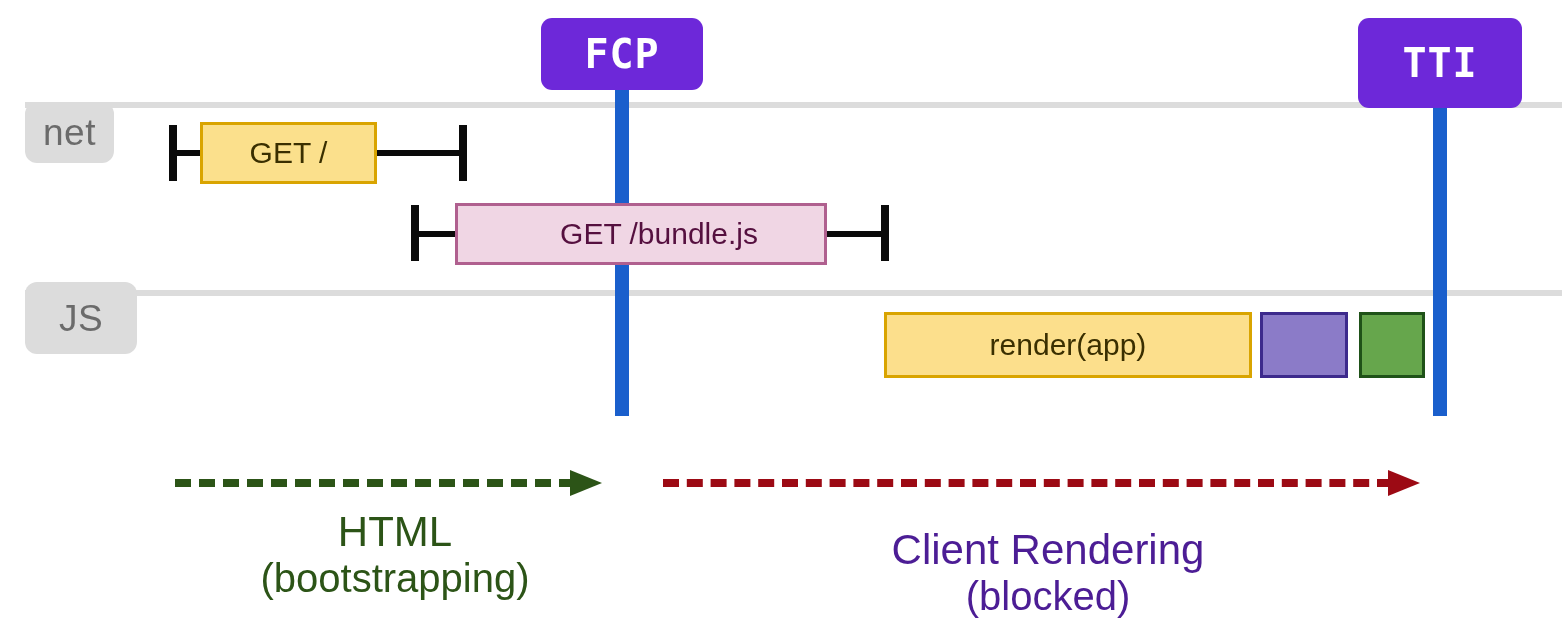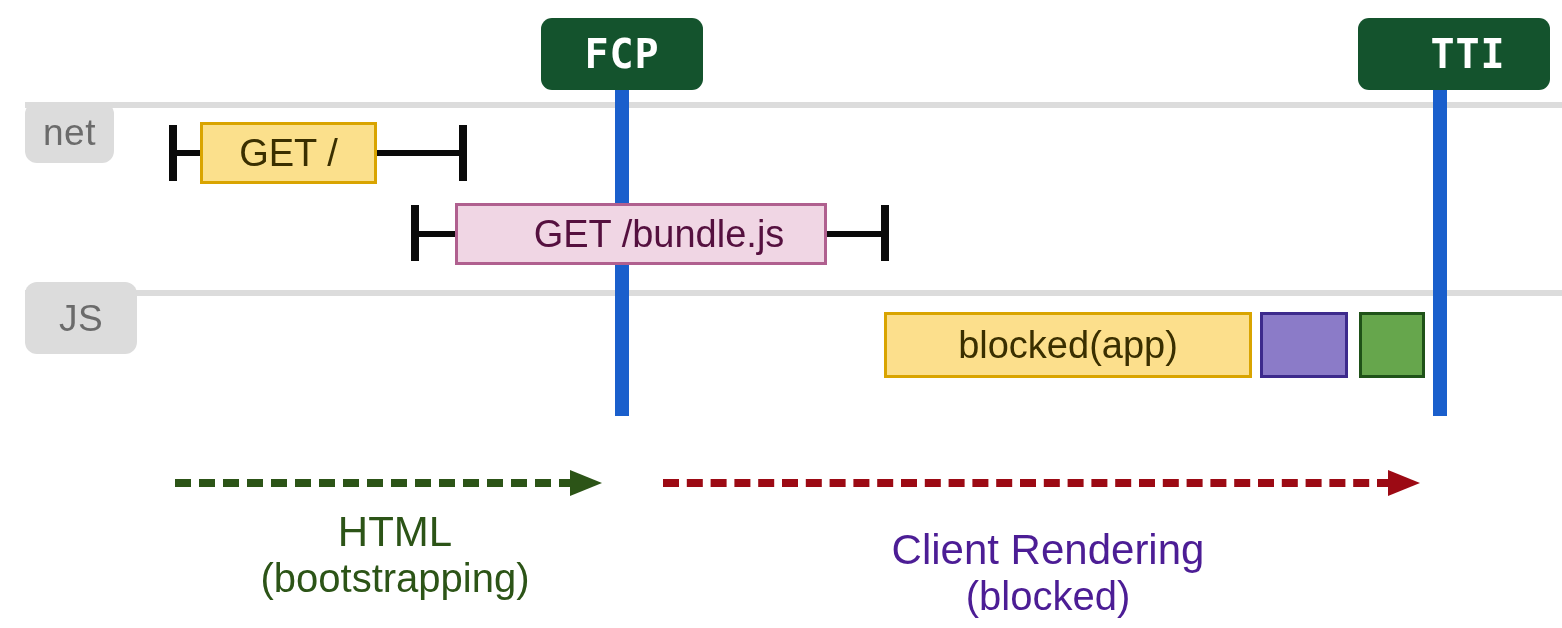--- a/index.html
+++ b/index.html
@@ -48,50 +48,50 @@
 
   
   .milestone-line {
     position: absolute;
     width: 14px;
     background: #1a5fcc;
     z-index: 1;
   }
   .milestone-badge {
     position: absolute;
-    background: #14532d;
+    background: #6d28d9;
     border-radius: 11px;
     color: #ffffff;
     font-family: "DejaVu Sans Mono", "Liberation Mono", monospace;
     font-weight: bold;
     font-size: 40px;
     letter-spacing: 1px;
     display: flex;
     align-items: center;
     justify-content: center;
     z-index: 3;
   }
 
   
   #fcp-badge { left: 541px; top: 18px; width: 162px; height: 72px; }
   #fcp-line  { left: 615px; top: 86px; height: 330px; }
   
-  #tti-badge { left: 1358px; top: 18px; width: 164px; height: 72px; padding-left: 28px; }
+  #tti-badge { left: 1358px; top: 18px; width: 164px; height: 90px; }
   #tti-line  { left: 1433px; top: 86px; height: 330px; }
 
   
   .bar {
     position: absolute;
     box-sizing: border-box;
     border-width: 3px;
     border-style: solid;
     display: flex;
     align-items: center;
     justify-content: center;
-    font-size: 38px;
+    font-size: 30px;
     line-height: 1;
     white-space: nowrap;
     z-index: 2;
   }
   .bar-get-root {
     background: #fbe08c;
     border-color: #d9a400;
     color: #3a2f00;
   }
   .bar-get-bundle {
@@ -209,21 +209,21 @@
   <div class="whisker-stem" id="w1-right-stem"></div>
   <div class="whisker-cap" id="w1-right-cap"></div>
   <div class="bar bar-get-root" id="bar-get-root">GET /</div>
 
   <div class="whisker-cap" id="w2-left-cap"></div>
   <div class="whisker-stem" id="w2-left-stem"></div>
   <div class="whisker-stem" id="w2-right-stem"></div>
   <div class="whisker-cap" id="w2-right-cap"></div>
   <div class="bar bar-get-bundle" id="bar-get-bundle">GET /bundle.js</div>
 
-  <div class="bar bar-render" id="bar-render">blocked(app)</div>
+  <div class="bar bar-render" id="bar-render">render(app)</div>
   <div class="bar bar-purple" id="bar-purple"></div>
   <div class="bar bar-green" id="bar-green"></div>
 
   <div class="phase" id="phase-html">
     <div class="phase-arrow">
       <div class="dashline"></div>
       <div class="arrowhead"></div>
     </div>
     <div class="phase-caption">
       <span class="main">HTML</span>

